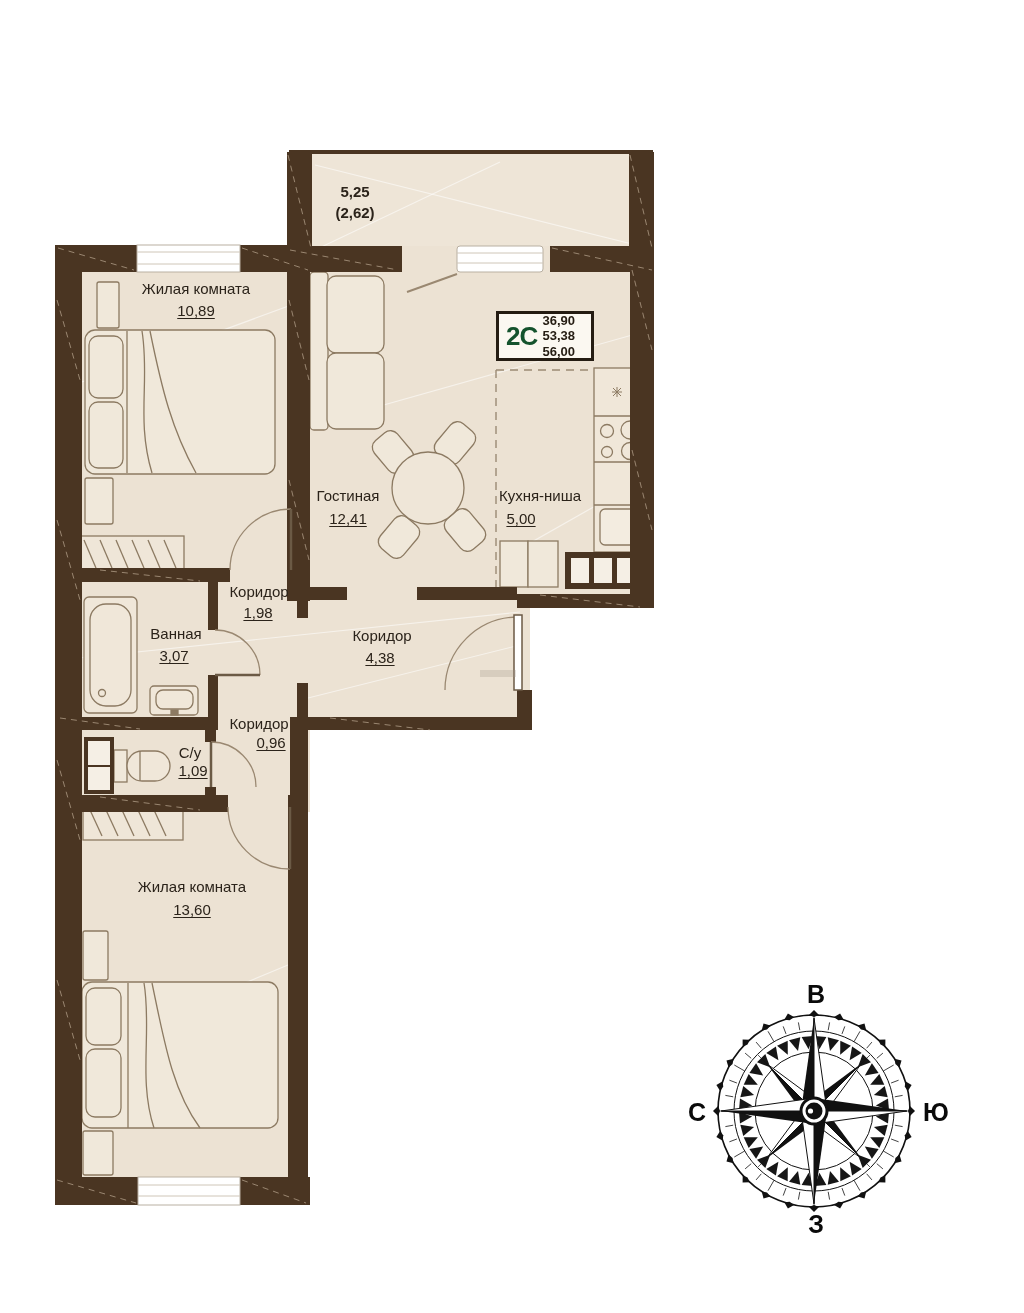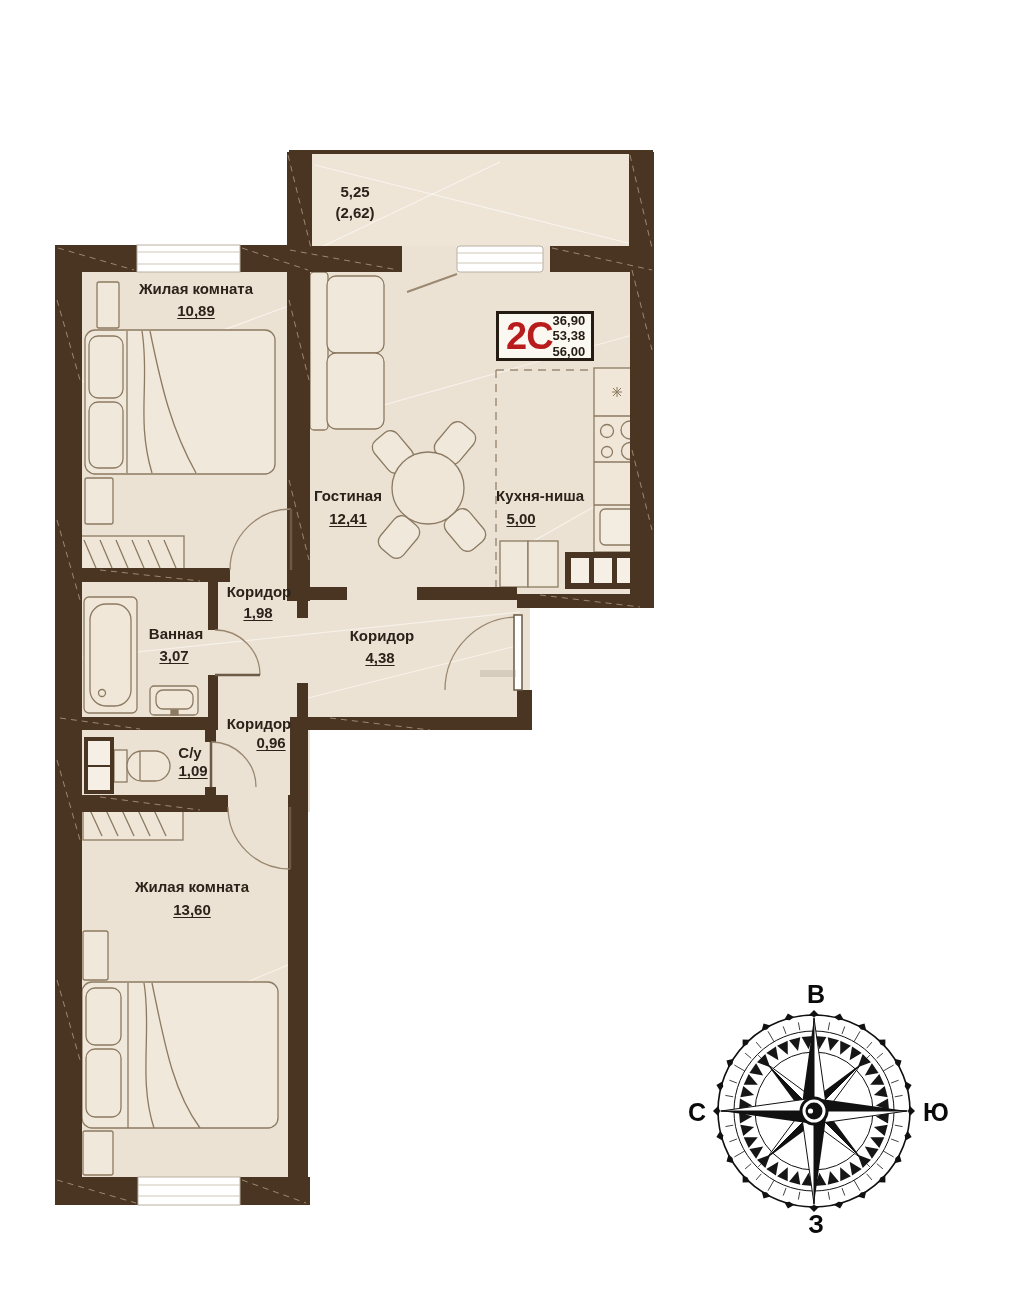--- a/index.html
+++ b/index.html
@@ -1,23 +1,23 @@
 <!DOCTYPE html>
 <html><head>
 <meta charset="utf-8">
 <style>
   html,body{margin:0;padding:0;background:#ffffff;}
   body{width:1024px;height:1313px;position:relative;font-family:"Liberation Sans",sans-serif;overflow:hidden;}
   #plan-svg{position:absolute;left:0;top:0;}
-  .lbl{position:absolute;transform:translateX(-50%);color:#2b231a;font-weight:700;font-size:15px;white-space:nowrap;line-height:1.1;}
+  .lbl{position:absolute;transform:translateX(-50%);color:#2b231a;font-weight:400;font-size:15px;white-space:nowrap;line-height:1.1;}
   .lbl.area{text-decoration:underline;text-underline-offset:2px;}
   .balcony-lbl{position:absolute;transform:translateX(-50%);color:#2b231a;font-weight:700;font-size:15px;white-space:nowrap;margin-left:8px;}
   #info-box{position:absolute;left:496px;top:311px;width:98px;height:50px;background:#fbf8f1;border:3px solid #241c12;box-sizing:border-box;display:flex;align-items:center;}
-  #info-box .type{font-size:38px;font-weight:700;color:#b91c1c;letter-spacing:-1px;padding-left:7px;}
-  #info-box .vals{flex:1;text-align:right;padding-right:8px;font-size:13px;font-weight:700;color:#241c12;line-height:1.16;}
+  #info-box .type{font-size:26px;font-weight:700;color:#14532d;letter-spacing:-1px;padding-left:7px;}
+  #info-box .vals{flex:1;text-align:right;padding-right:16px;font-size:13px;font-weight:700;color:#241c12;line-height:1.16;}
   .compass-letter{position:absolute;transform:translate(-50%,-50%);font-size:25px;font-weight:700;color:#0a0a0a;}
   #watermark{position:absolute;left:398px;top:572px;width:118px;height:132px;overflow:hidden;pointer-events:none;}
   #watermark .wm-text{font-style:italic;font-weight:700;font-size:104px;color:rgba(150,141,128,0.35);letter-spacing:-6px;line-height:1;}
   #watermark .wm-bar{position:absolute;left:82px;top:98px;width:60px;height:7px;background:rgba(160,150,138,0.28);}
 </style>
 </head>
 <body>
 
 <svg id="plan-svg" width="1024" height="1313" viewBox="0 0 1024 1313">
 

